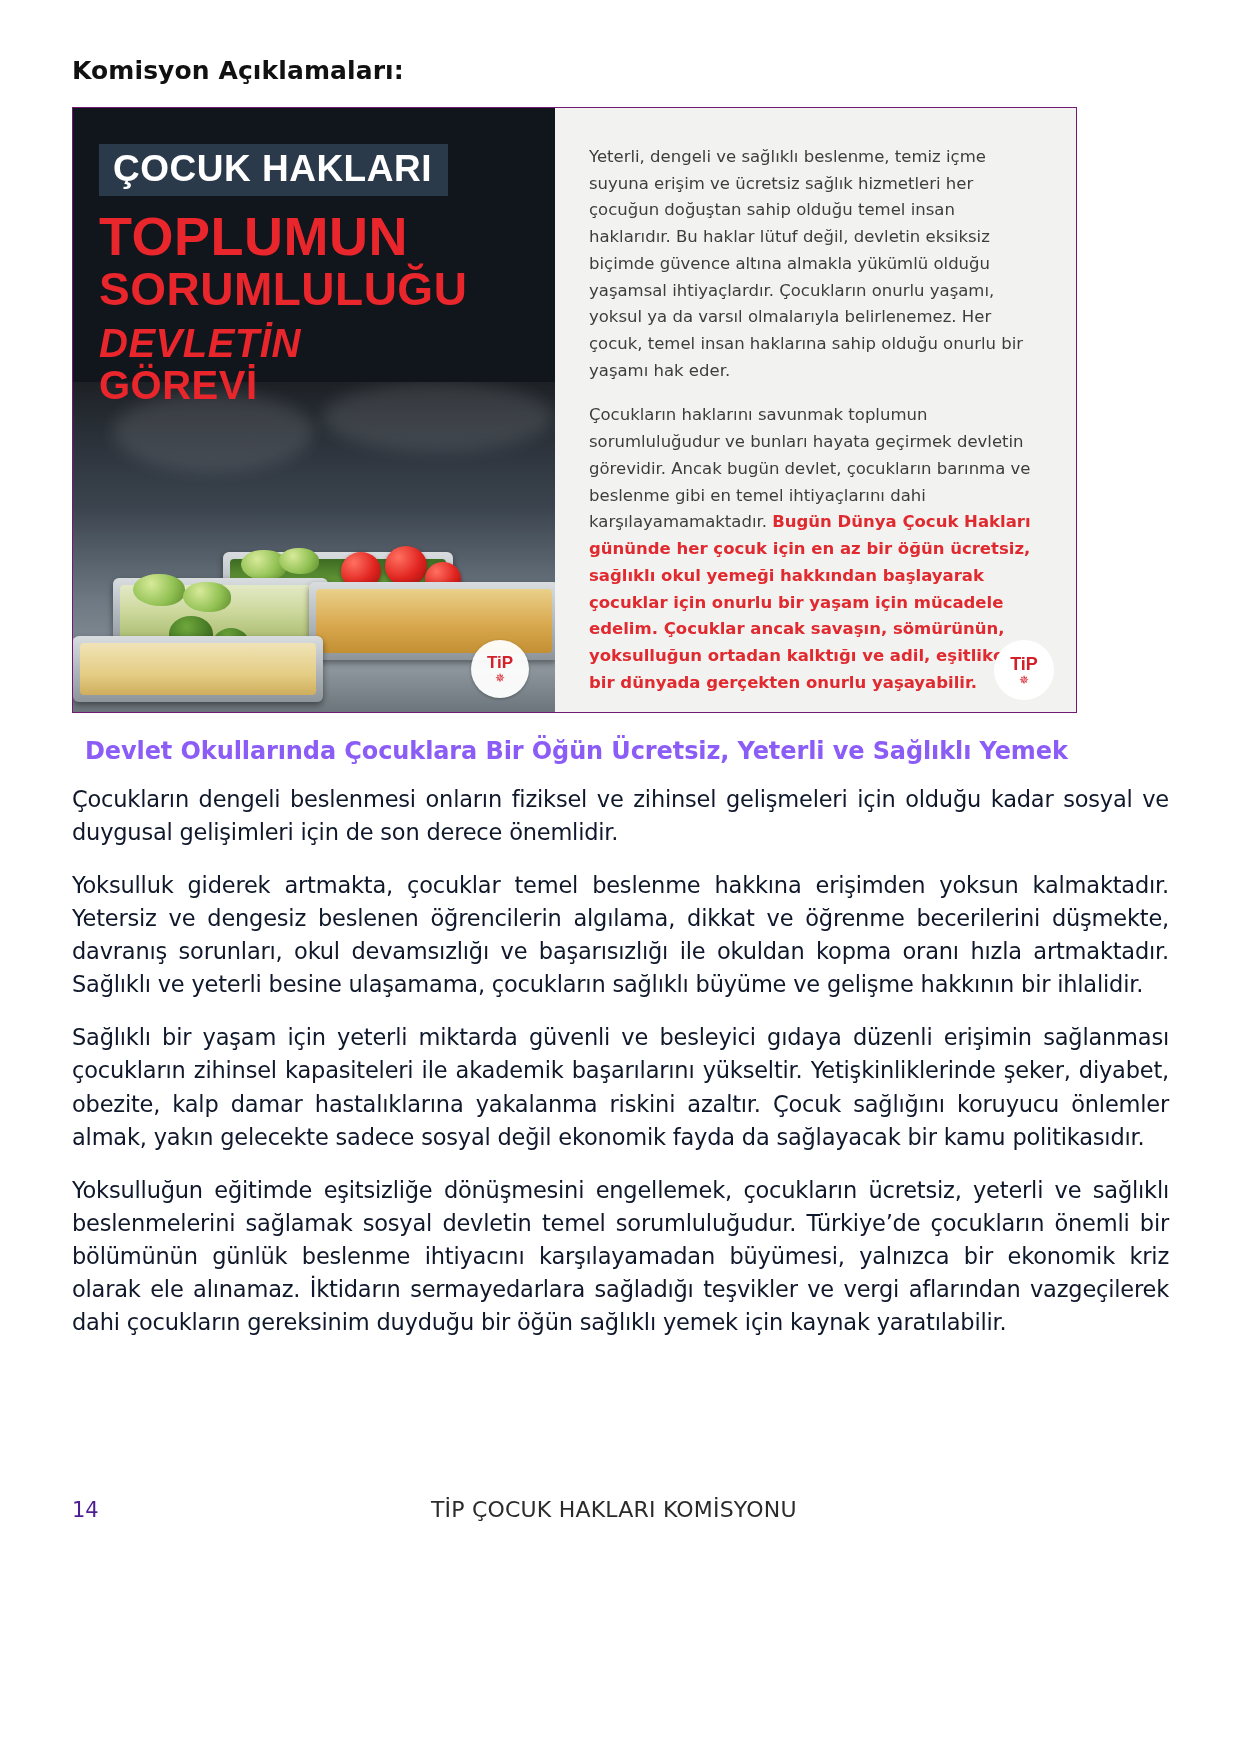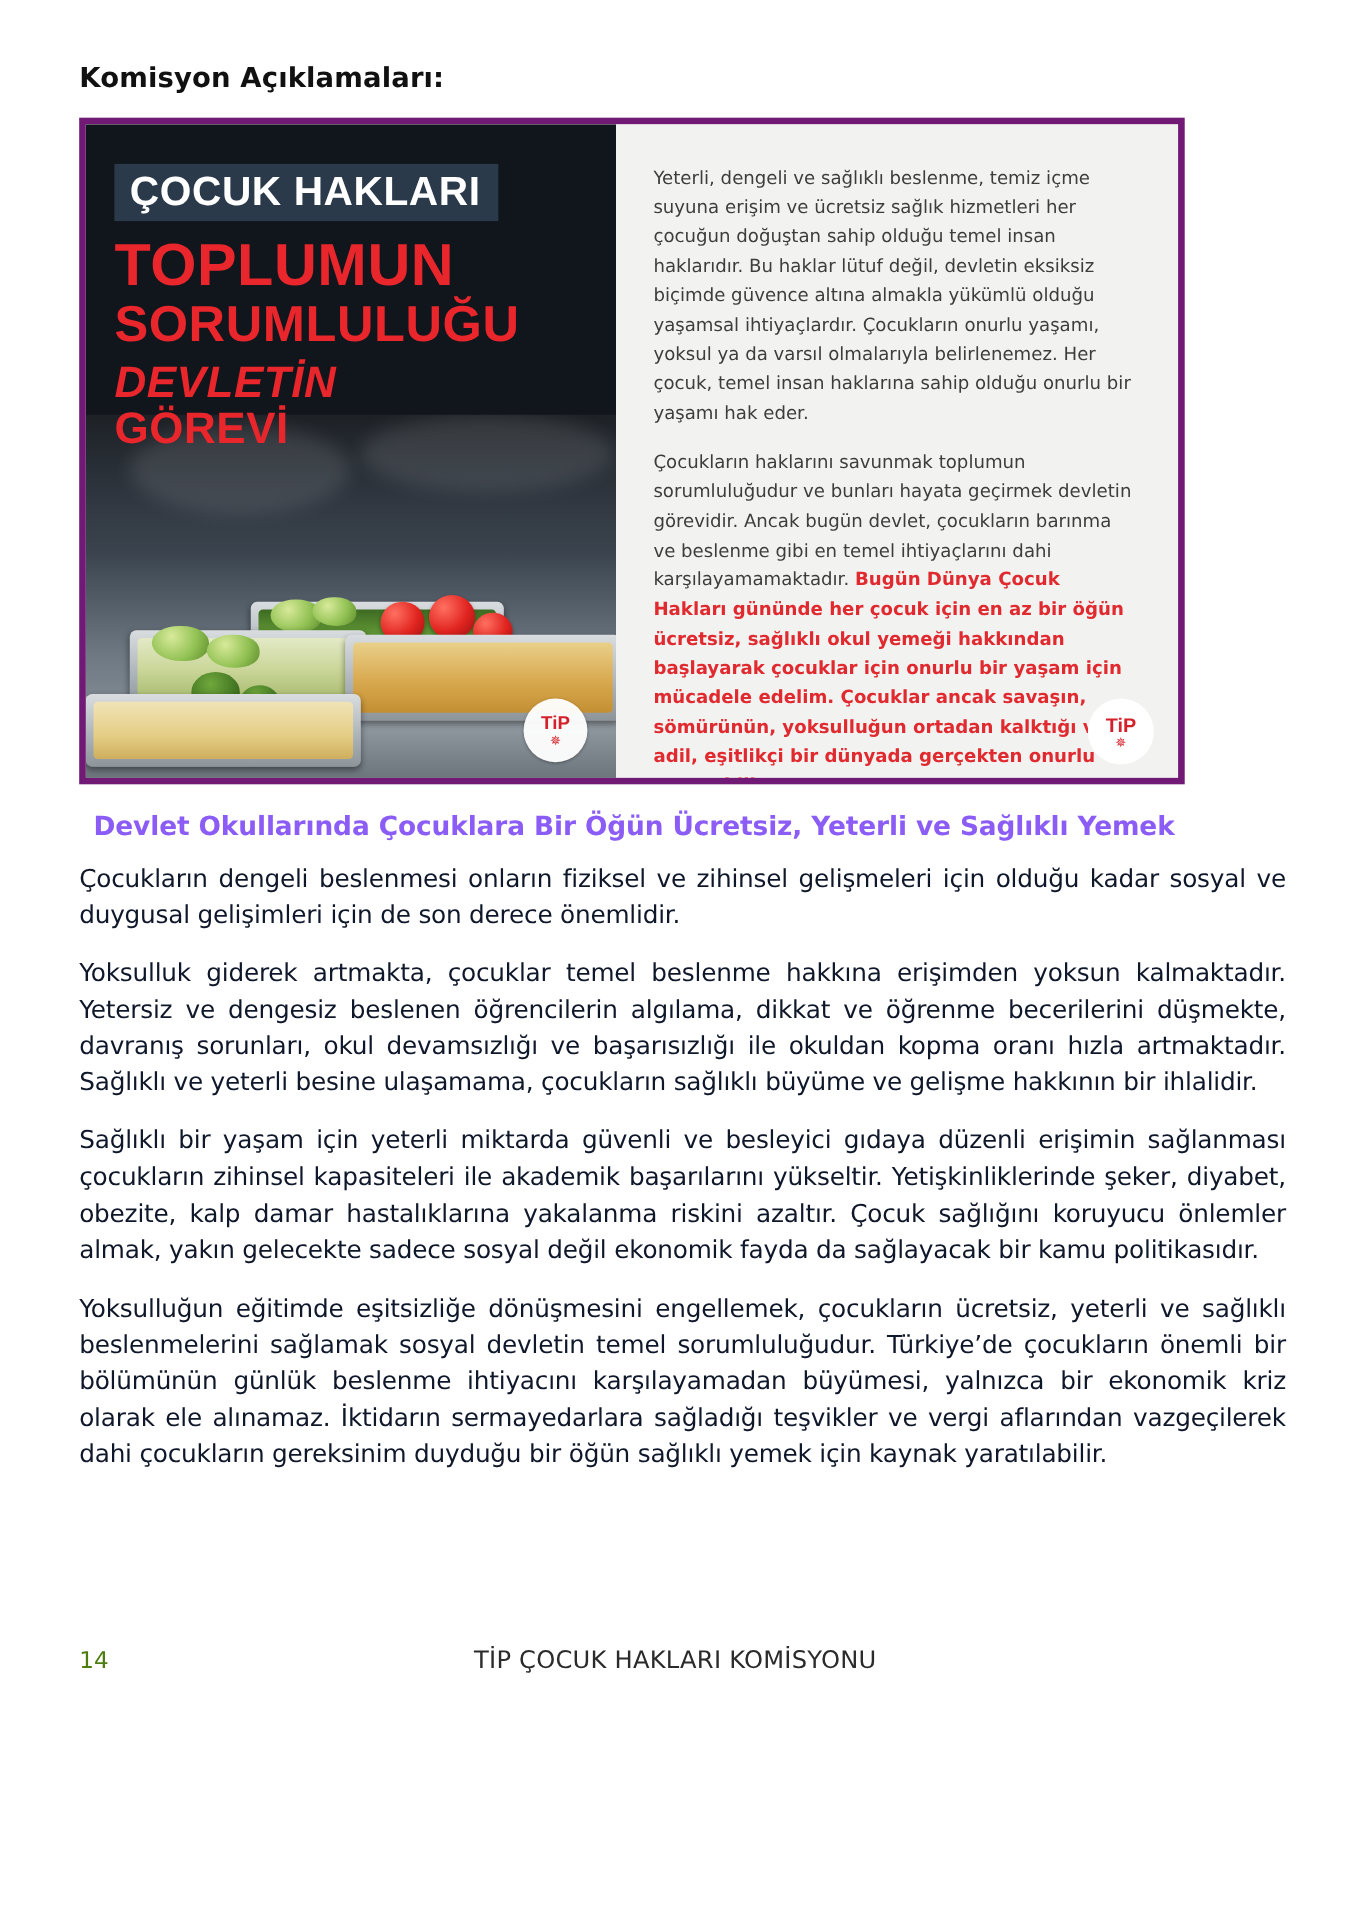--- a/index.html
+++ b/index.html
@@ -28,21 +28,21 @@
     letter-spacing: 0.1px;
     margin: 0 0 22px 0;
     color: #111;
   }
 
   
   .poster {
     display: flex;
     width: 1005px;
     height: 606px;
-    border: 6px solid #701a75;
+    border: 1px solid #701a75;
     box-sizing: border-box;
     overflow: hidden;
     background: #f1f1ef;
   }
   .poster-left {
     position: relative;
     width: 482px;
     flex: 0 0 482px;
     background: #11161c;
     overflow: hidden;
@@ -214,21 +214,21 @@
   .footer {
     position: absolute;
     left: 72px;
     right: 72px;
     bottom: 44px;
     display: flex;
     align-items: baseline;
   }
   .footer .page-num {
     font-size: 21px;
-    color: #4d7c0f;
+    color: #4c1d95;
   }
   .footer .footer-title {
     flex: 1;
     text-align: center;
     font-size: 22px;
     color: #2b2b2b;
     letter-spacing: 0.2px;
     padding-right: 40px;
   }
 </style>

